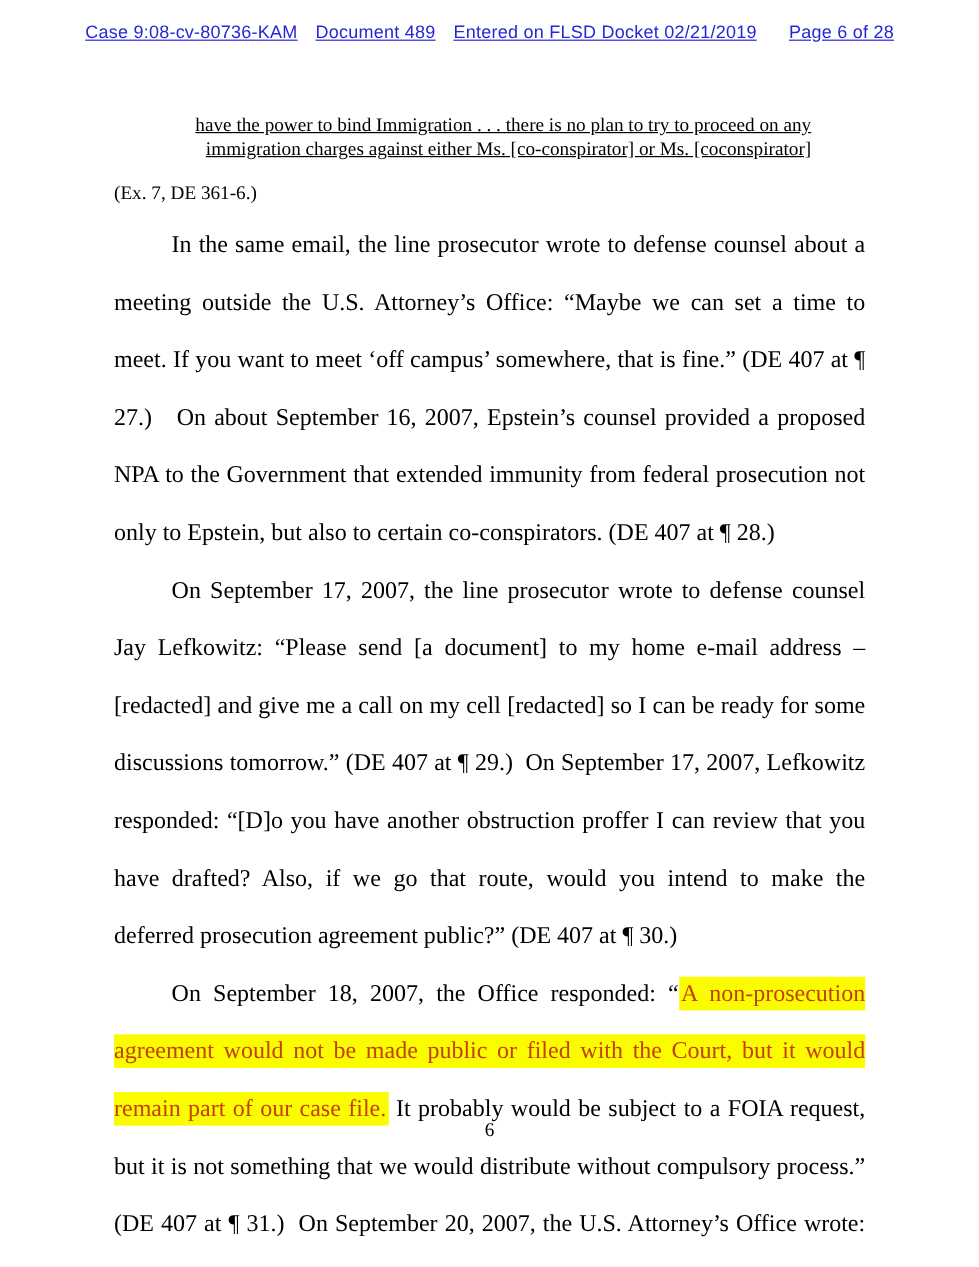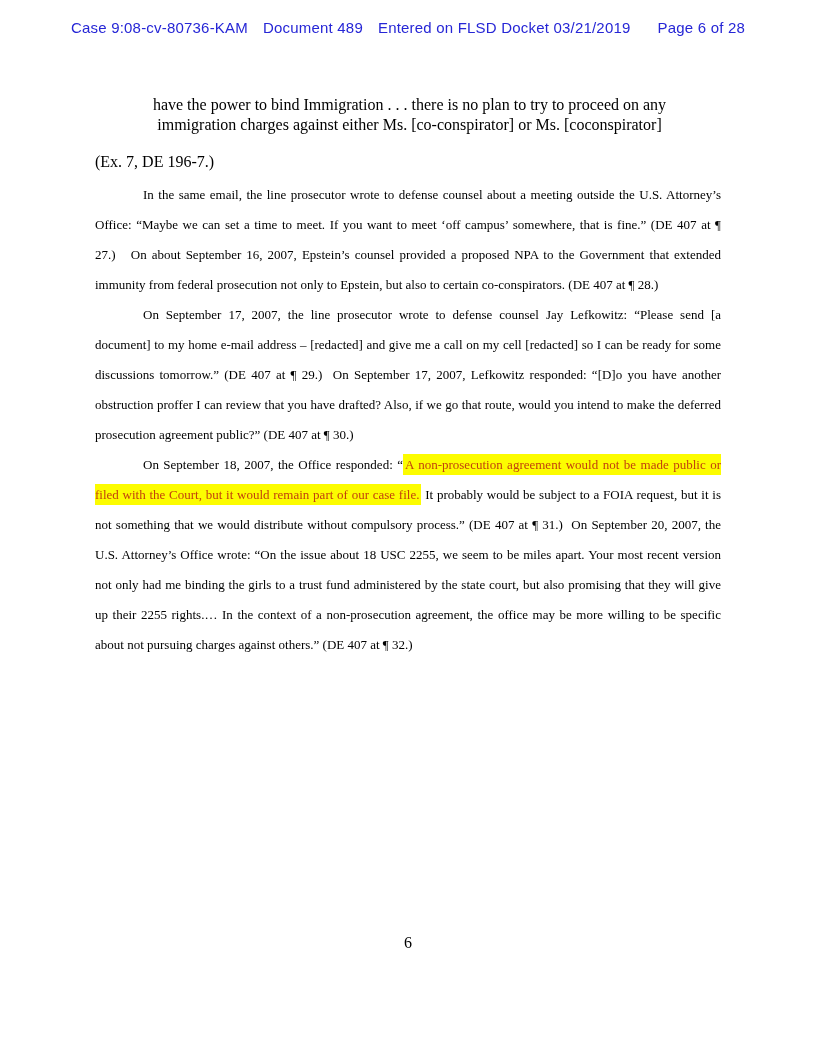--- a/index.html
+++ b/index.html
@@ -24,45 +24,47 @@
     left: 0;
     right: 0;
     display: flex;
     justify-content: center;
     gap: 15px;
     font-family: "Liberation Sans", "DejaVu Sans", sans-serif;
     font-size: 15px;
     letter-spacing: 0.2px;
     color: #2626D6;
     white-space: nowrap;
+    text-decoration: underline;
   }
   .ecf-header .seg-page { margin-left: 12px; }
   
   .content {
     position: absolute;
     left: 95px;
     top: 0;
     width: 626px;
   }
   .block-quote {
     margin: 95px 0 0 48px;
     width: 533px;
     font-size: 16px;
     line-height: 20px;
-    text-align: center;
+    text-align: right;
+    text-decoration: underline;
   }
   .exhibit-cite {
     margin-top: 17px;
     font-size: 16px;
     line-height: 20px;
   }
   .para {
     margin: 0;
-    font-size: 13px;
-    line-height: 30px;
+    font-size: 20px;
+    line-height: 48px;
     text-align: justify;
     text-indent: 48px;
   }
   .para.first { margin-top: 8px; }
   .hl {
     background: #FCFC00;
     color: #c2410c;
     padding: 3px 2px;
   }
   .page-number {
@@ -76,29 +78,29 @@
   }
 </style>
 </head>
 <body>
 
 <div class="page">
 
   <div class="ecf-header">
     <span>Case 9:08-cv-80736-KAM</span>
     <span>Document 489</span>
-    <span>Entered on FLSD Docket 03/21/2019</span>
+    <span>Entered on FLSD Docket 02/21/2019</span>
     <span class="seg-page">Page 6 of 28</span>
   </div>
 
   <div class="content">
 
     <div class="block-quote">have the power to bind Immigration . . . there is no plan to try to proceed on any immigration charges against either Ms. [co-conspirator] or Ms. [coconspirator]</div>
 
-    <div class="exhibit-cite">(Ex. 7, DE 196-7.)</div>
+    <div class="exhibit-cite">(Ex. 7, DE 361-6.)</div>
 
     <p class="para first">In the same email, the line prosecutor wrote to defense counsel about a meeting outside the U.S. Attorney’s Office: “Maybe we can set a time to meet. If you want to meet ‘off campus’ somewhere, that is fine.” (DE 407 at ¶ 27.)&nbsp;&nbsp; On about September 16, 2007, Epstein’s counsel provided a proposed NPA to the Government that extended immunity from federal prosecution not only to Epstein, but also to certain co-conspirators. (DE 407 at ¶ 28.)</p>
 
     <p class="para">On September 17, 2007, the line prosecutor wrote to defense counsel Jay Lefkowitz: “Please send [a document] to my home e-mail address – [redacted] and give me a call on my cell [redacted] so I can be ready for some discussions tomorrow.” (DE 407 at ¶ 29.)&nbsp; On September 17, 2007, Lefkowitz responded: “[D]o you have another obstruction proffer I can review that you have drafted? Also, if we go that route, would you intend to make the deferred prosecution agreement public?” (DE 407 at ¶ 30.)</p>
 
     <p class="para"><span>On September 18, 2007, the Office responded: “</span><mark class="hl">A non-prosecution agreement would not be made public or filed with the Court, but it would remain part of our case file.</mark><span> It probably would be subject to a FOIA request, but it is not something that we would distribute without compulsory process.” (DE 407 at ¶ 31.)&nbsp; On September 20, 2007, the U.S. Attorney’s Office wrote: “On the issue about 18 USC 2255, we seem to be miles apart. Your most recent version not only had me binding the girls to a trust fund administered by the state court, but also promising that they will give up their 2255 rights.… In the context of a non-prosecution agreement, the office may be more willing to be specific about not pursuing charges against others.” (DE 407 at ¶ 32.)</span></p>
 
   </div>
 
   <div class="page-number">6</div>

